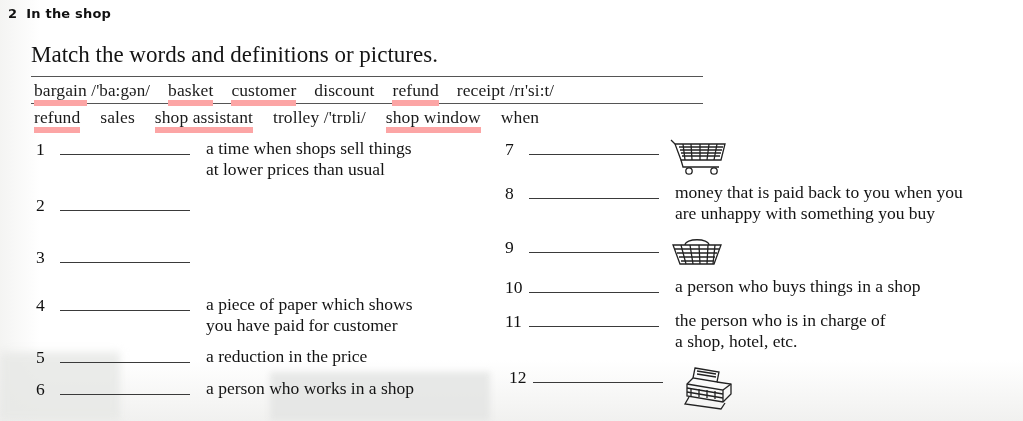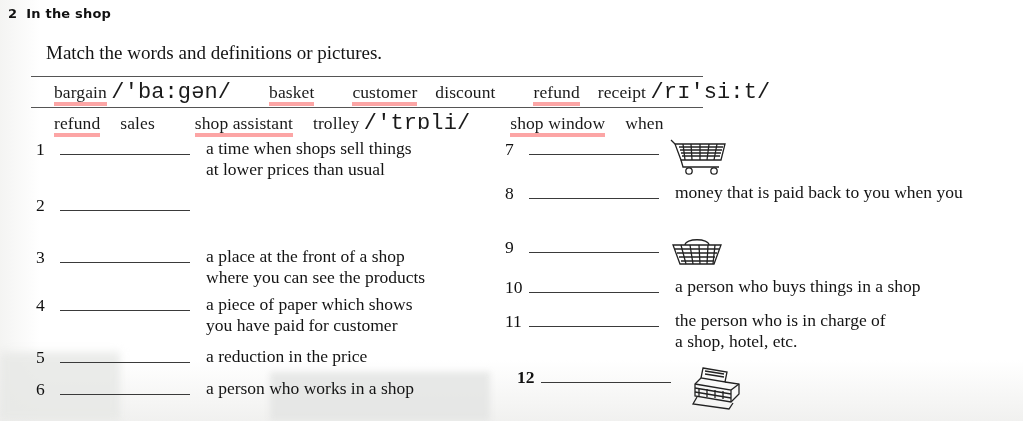--- a/index.html
+++ b/index.html
@@ -52,23 +52,23 @@
     font-size: 13px;
     letter-spacing: 0.2px;
     color: #111;
   }
   .exercise-header .num {
     margin-right: 9px;
   }
 
   .instruction {
     position: absolute;
-    left: 46px;
+    left: 31px;
     top: 42px;
-    font-size: 19px;
+    font-size: 23px;
     color: #141414;
   }
 
   
   .wordbank {
     position: absolute;
     left: 31px;
     top: 76px;
     width: 672px;
   }
@@ -81,28 +81,26 @@
     padding: 3px 0 2px 3px;
     white-space: nowrap;
     letter-spacing: 0.1px;
   }
   .wb-row .w {
     display: inline-block;
     margin-right: 18px;
   }
   .wb-row.row2 .w { margin-right: 20px; }
   .wb-row .phon {
-    font-size: 22px;
-    font-family: Liberation Mono, monospace;
+    font-size: 17px;
   }
   
   .u-part {
-    border-bottom: 4px solid #fca5a5;
+    border-bottom: 6px solid #fca5a5;
     padding-bottom: 0px;
-    margin-left: 20px;
   }
 
   
   .col-left {
     position: absolute;
     left: 36px;
     top: 138px;
     width: 430px;
   }
   .col-right {
@@ -153,21 +151,21 @@
   .li3 { position: absolute; left: 0;   top: 108px; }
   .li4 { position: absolute; left: 0;   top: 156px; }
   .li5 { position: absolute; left: 0;   top: 208px; }
   .li6 { position: absolute; left: 0;   top: 240px; }
 
   .ri7  { position: absolute; left: 0; top: 0; }
   .ri8  { position: absolute; left: 0; top: 44px; }
   .ri9  { position: absolute; left: 0; top: 98px; }
   .ri10 { position: absolute; left: 0; top: 138px; }
   .ri11 { position: absolute; left: 0; top: 172px; }
-  .ri12 { position: absolute; left: 12px; top: 228px; font-weight: bold; }
+  .ri12 { position: absolute; left: 4px; top: 228px; }
 
   svg { display: block; }
 </style>
 </head>
 <body>
 
 <div class="page-tint"></div>
 <div class="scan-blot"></div>
 <div class="scan-blot2"></div>
 
@@ -202,21 +200,20 @@
     <div class="item-line">
       <span class="item-num">2</span>
       <span class="blank" style="width:130px"></span>
     </div>
   </div>
 
   <div class="item li3">
     <div class="item-line">
       <span class="item-num">3</span>
       <span class="blank" style="width:130px"></span>
-      <span class="item-def"><span>a place at the front of a shop</span><span class="l2">where you can see the products</span></span>
     </div>
   </div>
 
   <div class="item li4">
     <div class="item-line">
       <span class="item-num">4</span>
       <span class="blank" style="width:130px"></span>
       <span class="item-def"><span>a piece of paper which shows</span><span class="l2">you have paid for customer</span></span>
     </div>
   </div>
@@ -258,21 +255,21 @@
           </g>
         </svg>
       </span>
     </div>
   </div>
 
   <div class="item ri8">
     <div class="item-line">
       <span class="item-num">8</span>
       <span class="blank" style="width:130px"></span>
-      <span class="item-def"><span>money that is paid back to you when you</span></span>
+      <span class="item-def"><span>money that is paid back to you when you</span><span class="l2">are unhappy with something you buy</span></span>
     </div>
   </div>
 
   <div class="item ri9">
     <div class="item-line">
       <span class="item-num">9</span>
       <span class="blank" style="width:130px"></span>
       <span class="pic">
         <svg width="56" height="32" viewBox="0 0 56 32">
           <g fill="none" stroke="#222" stroke-width="1.3">

